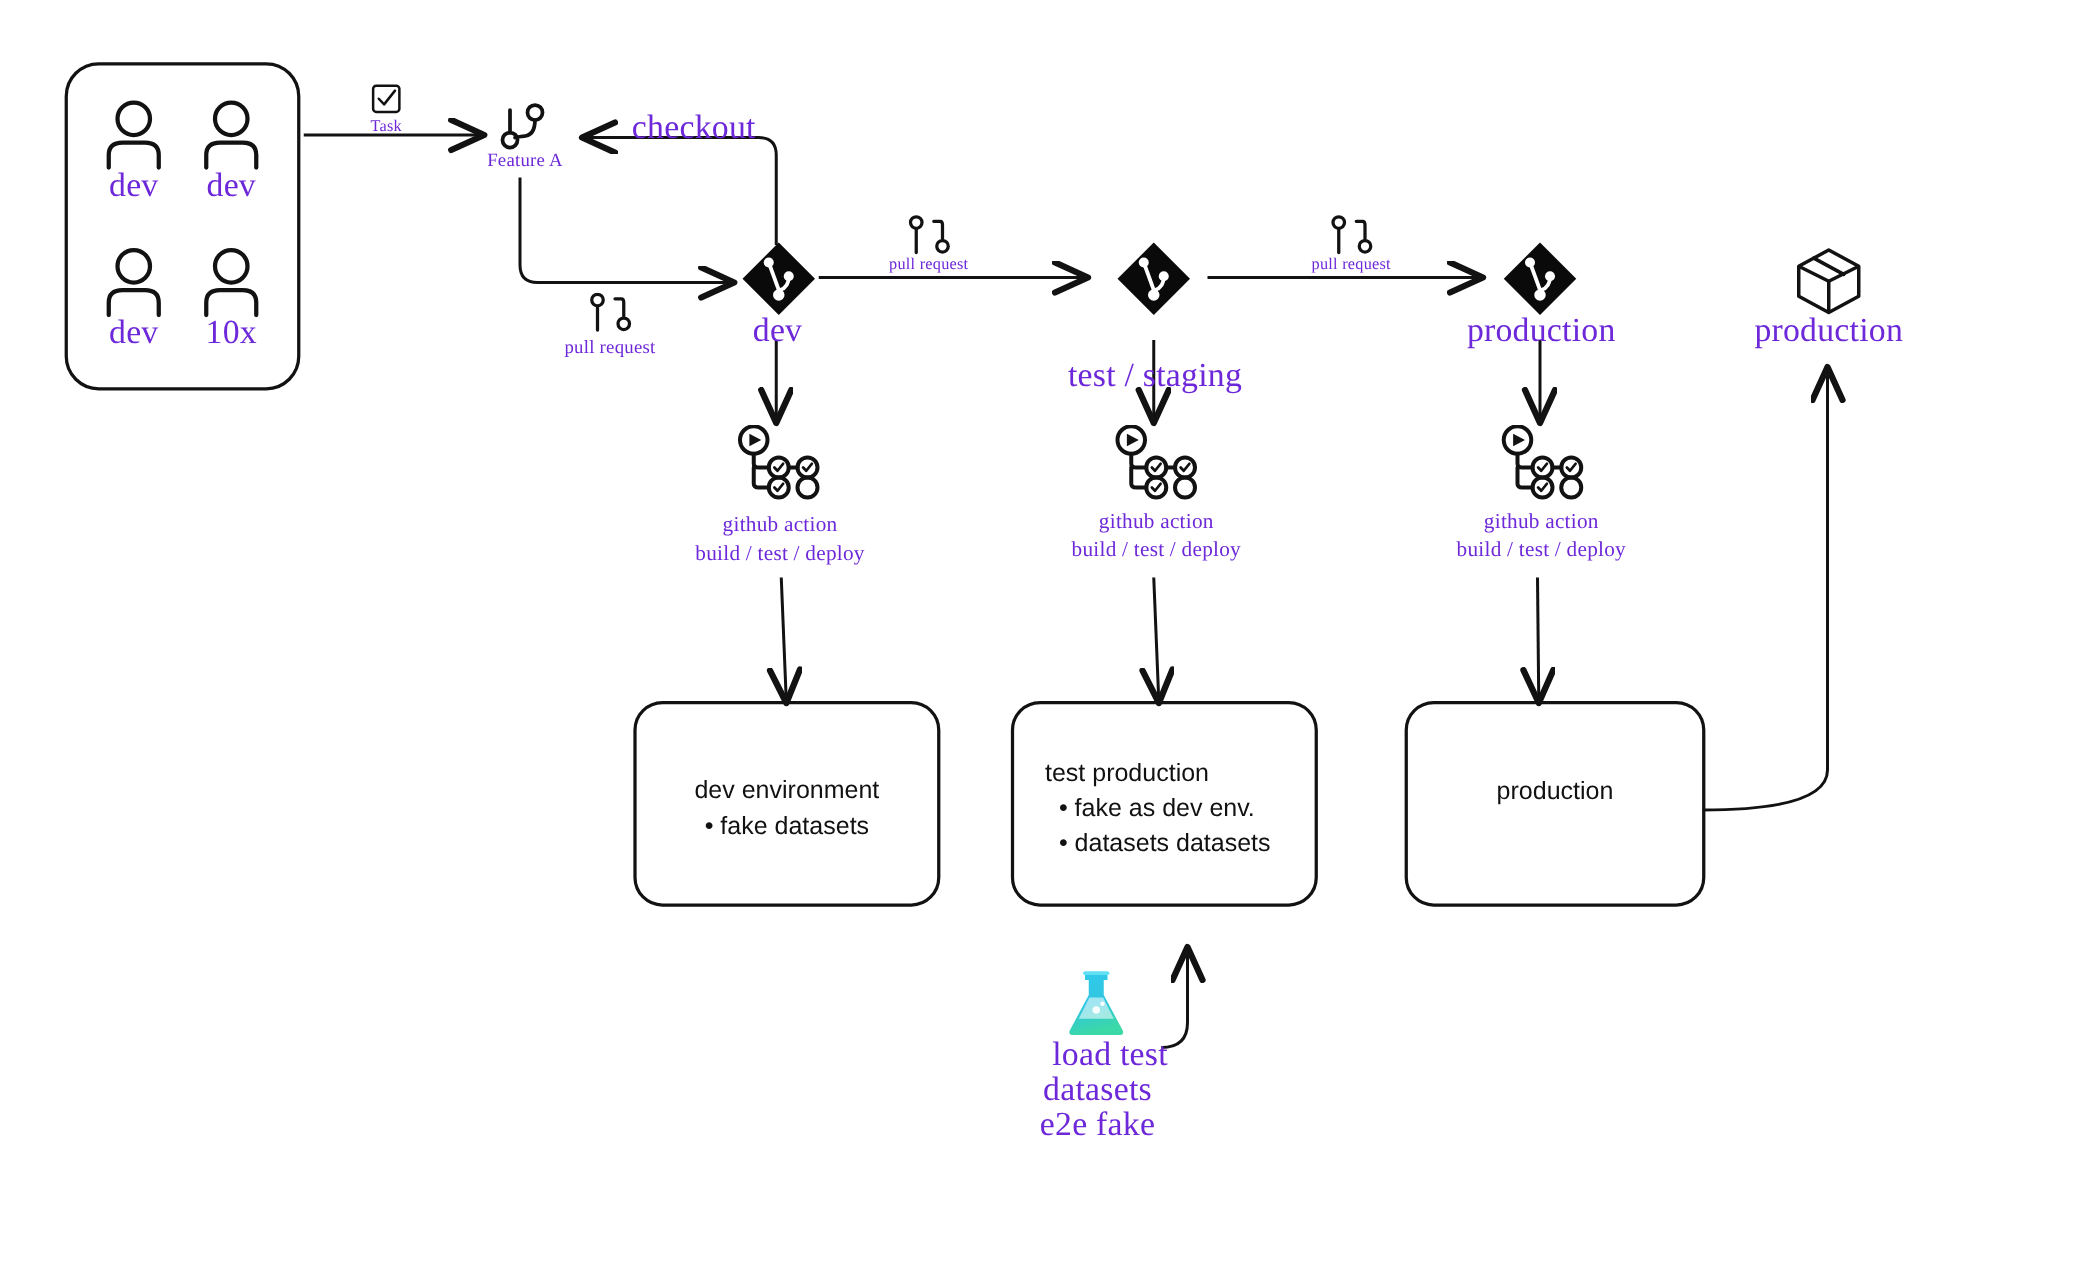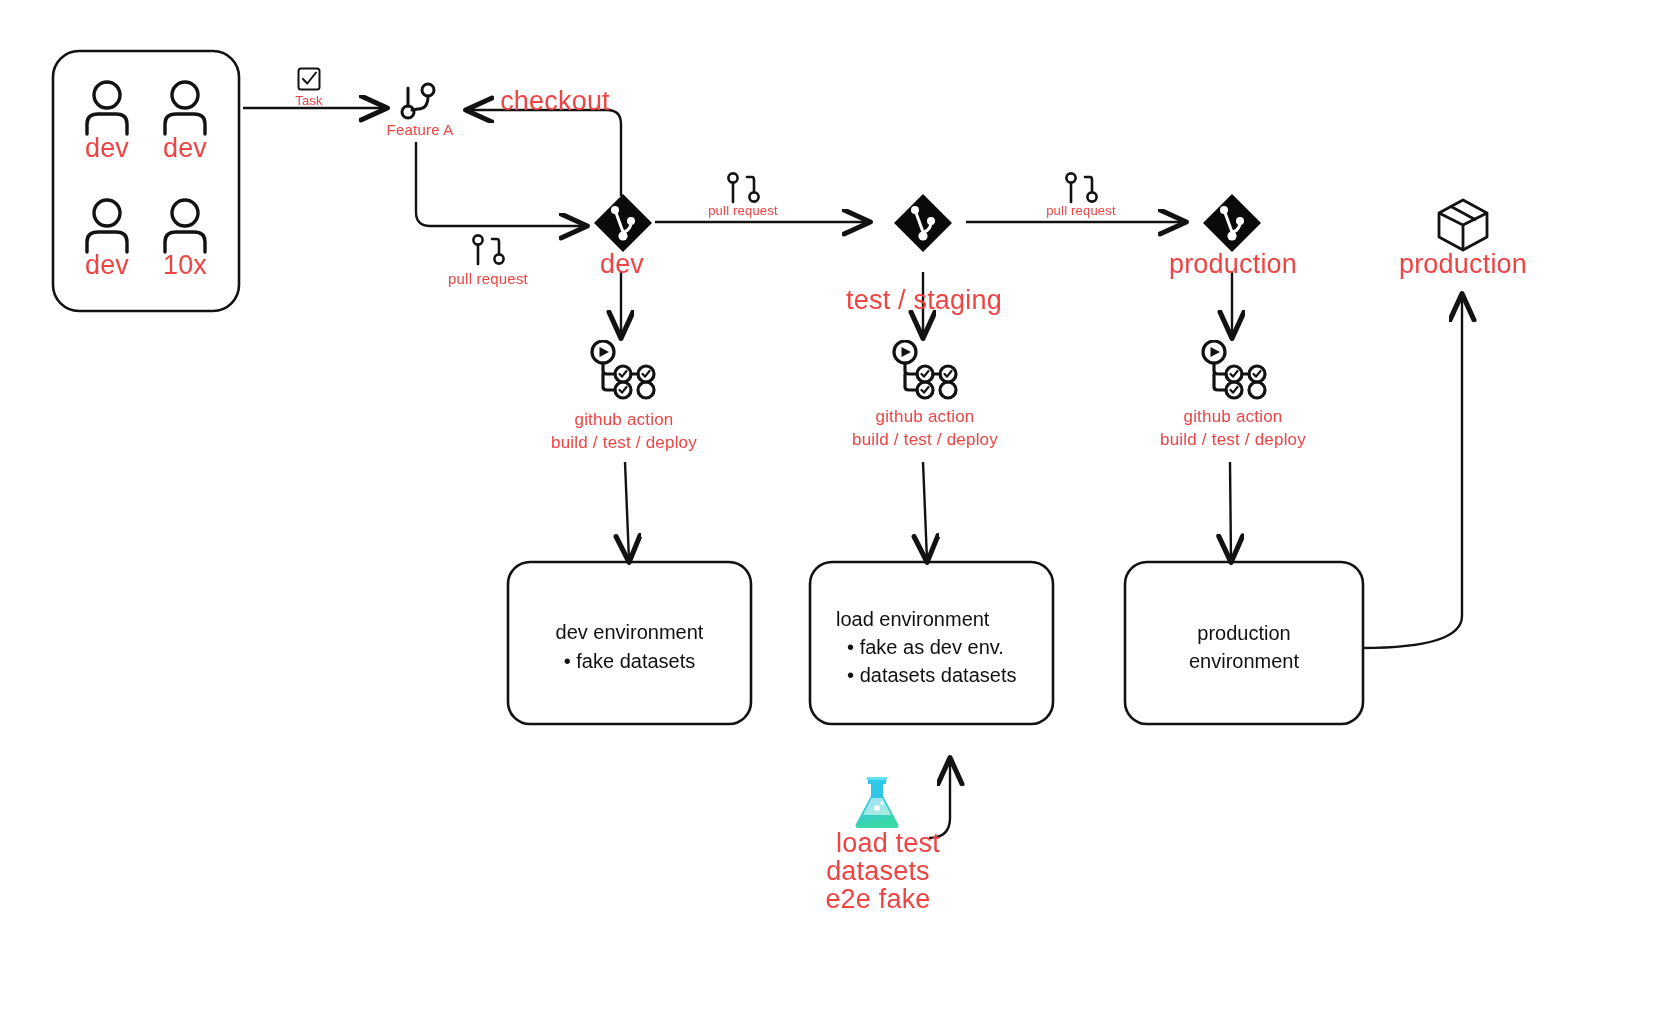--- a/index.html
+++ b/index.html
@@ -27,22 +27,23 @@
     height: 1019px;
     pointer-events: none;
   }
   .node {
     position: absolute;
   }
   .label {
     position: absolute;
     text-align: center;
     white-space: pre;
-    color: #ef4444;
+    color: #6d28d9;
     letter-spacing: 0.2px;
+    font-family: Liberation Serif, serif;
   }
   .lbl-lg { font-size: 27px; }
   .lbl-md { font-size: 17px; }
   .lbl-sm { font-size: 15px; }
   .lbl-xs { font-size: 13px; }
   .boxtext {
     position: absolute;
     font-size: 20px;
     line-height: 29px;
     white-space: pre;
@@ -279,26 +280,25 @@
       <path d="M33.5,50 L36,52.6 L40.5,47" fill="none" stroke="#121212" stroke-width="2.2" stroke-linecap="round" stroke-linejoin="round"></path>
       <circle cx="60" cy="50" r="8" fill="none" stroke="#121212" stroke-width="3.2"></circle>
     </svg>
   </div>
   <div class="label lbl-md" style="left:1128px; top:407px; width:210px;">github action</div>
   <div class="label lbl-md" style="left:1128px; top:430px; width:210px;">build / test / deploy</div>
 
   <div class="boxtext center" style="left:508px; top:647px; width:243px;">• fake datasets</div>
   <div class="boxtext center" style="left:508px; top:618px; width:243px;">dev environment</div>
 
-  <div class="boxtext left" style="left:836px; top:605px; width:230px;">load environment</div>
+  <div class="boxtext left" style="left:836px; top:605px; width:230px;">test production</div>
   <div class="boxtext left" style="left:836px; top:633px; width:230px;">  • fake as dev env.</div>
   <div class="boxtext left" style="left:836px; top:661px; width:230px;">  • datasets datasets</div>
 
   <div class="boxtext center" style="left:1125px; top:619px; width:238px;">production</div>
-  <div class="boxtext center" style="left:1125px; top:647px; width:238px;">environment</div>
 
   <div class="node" style="left:851px; top:775px;">
     <svg width="52" height="58" viewBox="0 0 52 58">
       <defs>
         <linearGradient id="flaskGrad" x1="0" y1="0" x2="0.25" y2="1">
           <stop offset="0%" stop-color="#31c9ec"></stop>
           <stop offset="55%" stop-color="#2fc6e0"></stop>
           <stop offset="100%" stop-color="#3bd8a8"></stop>
         </linearGradient>
       </defs>

